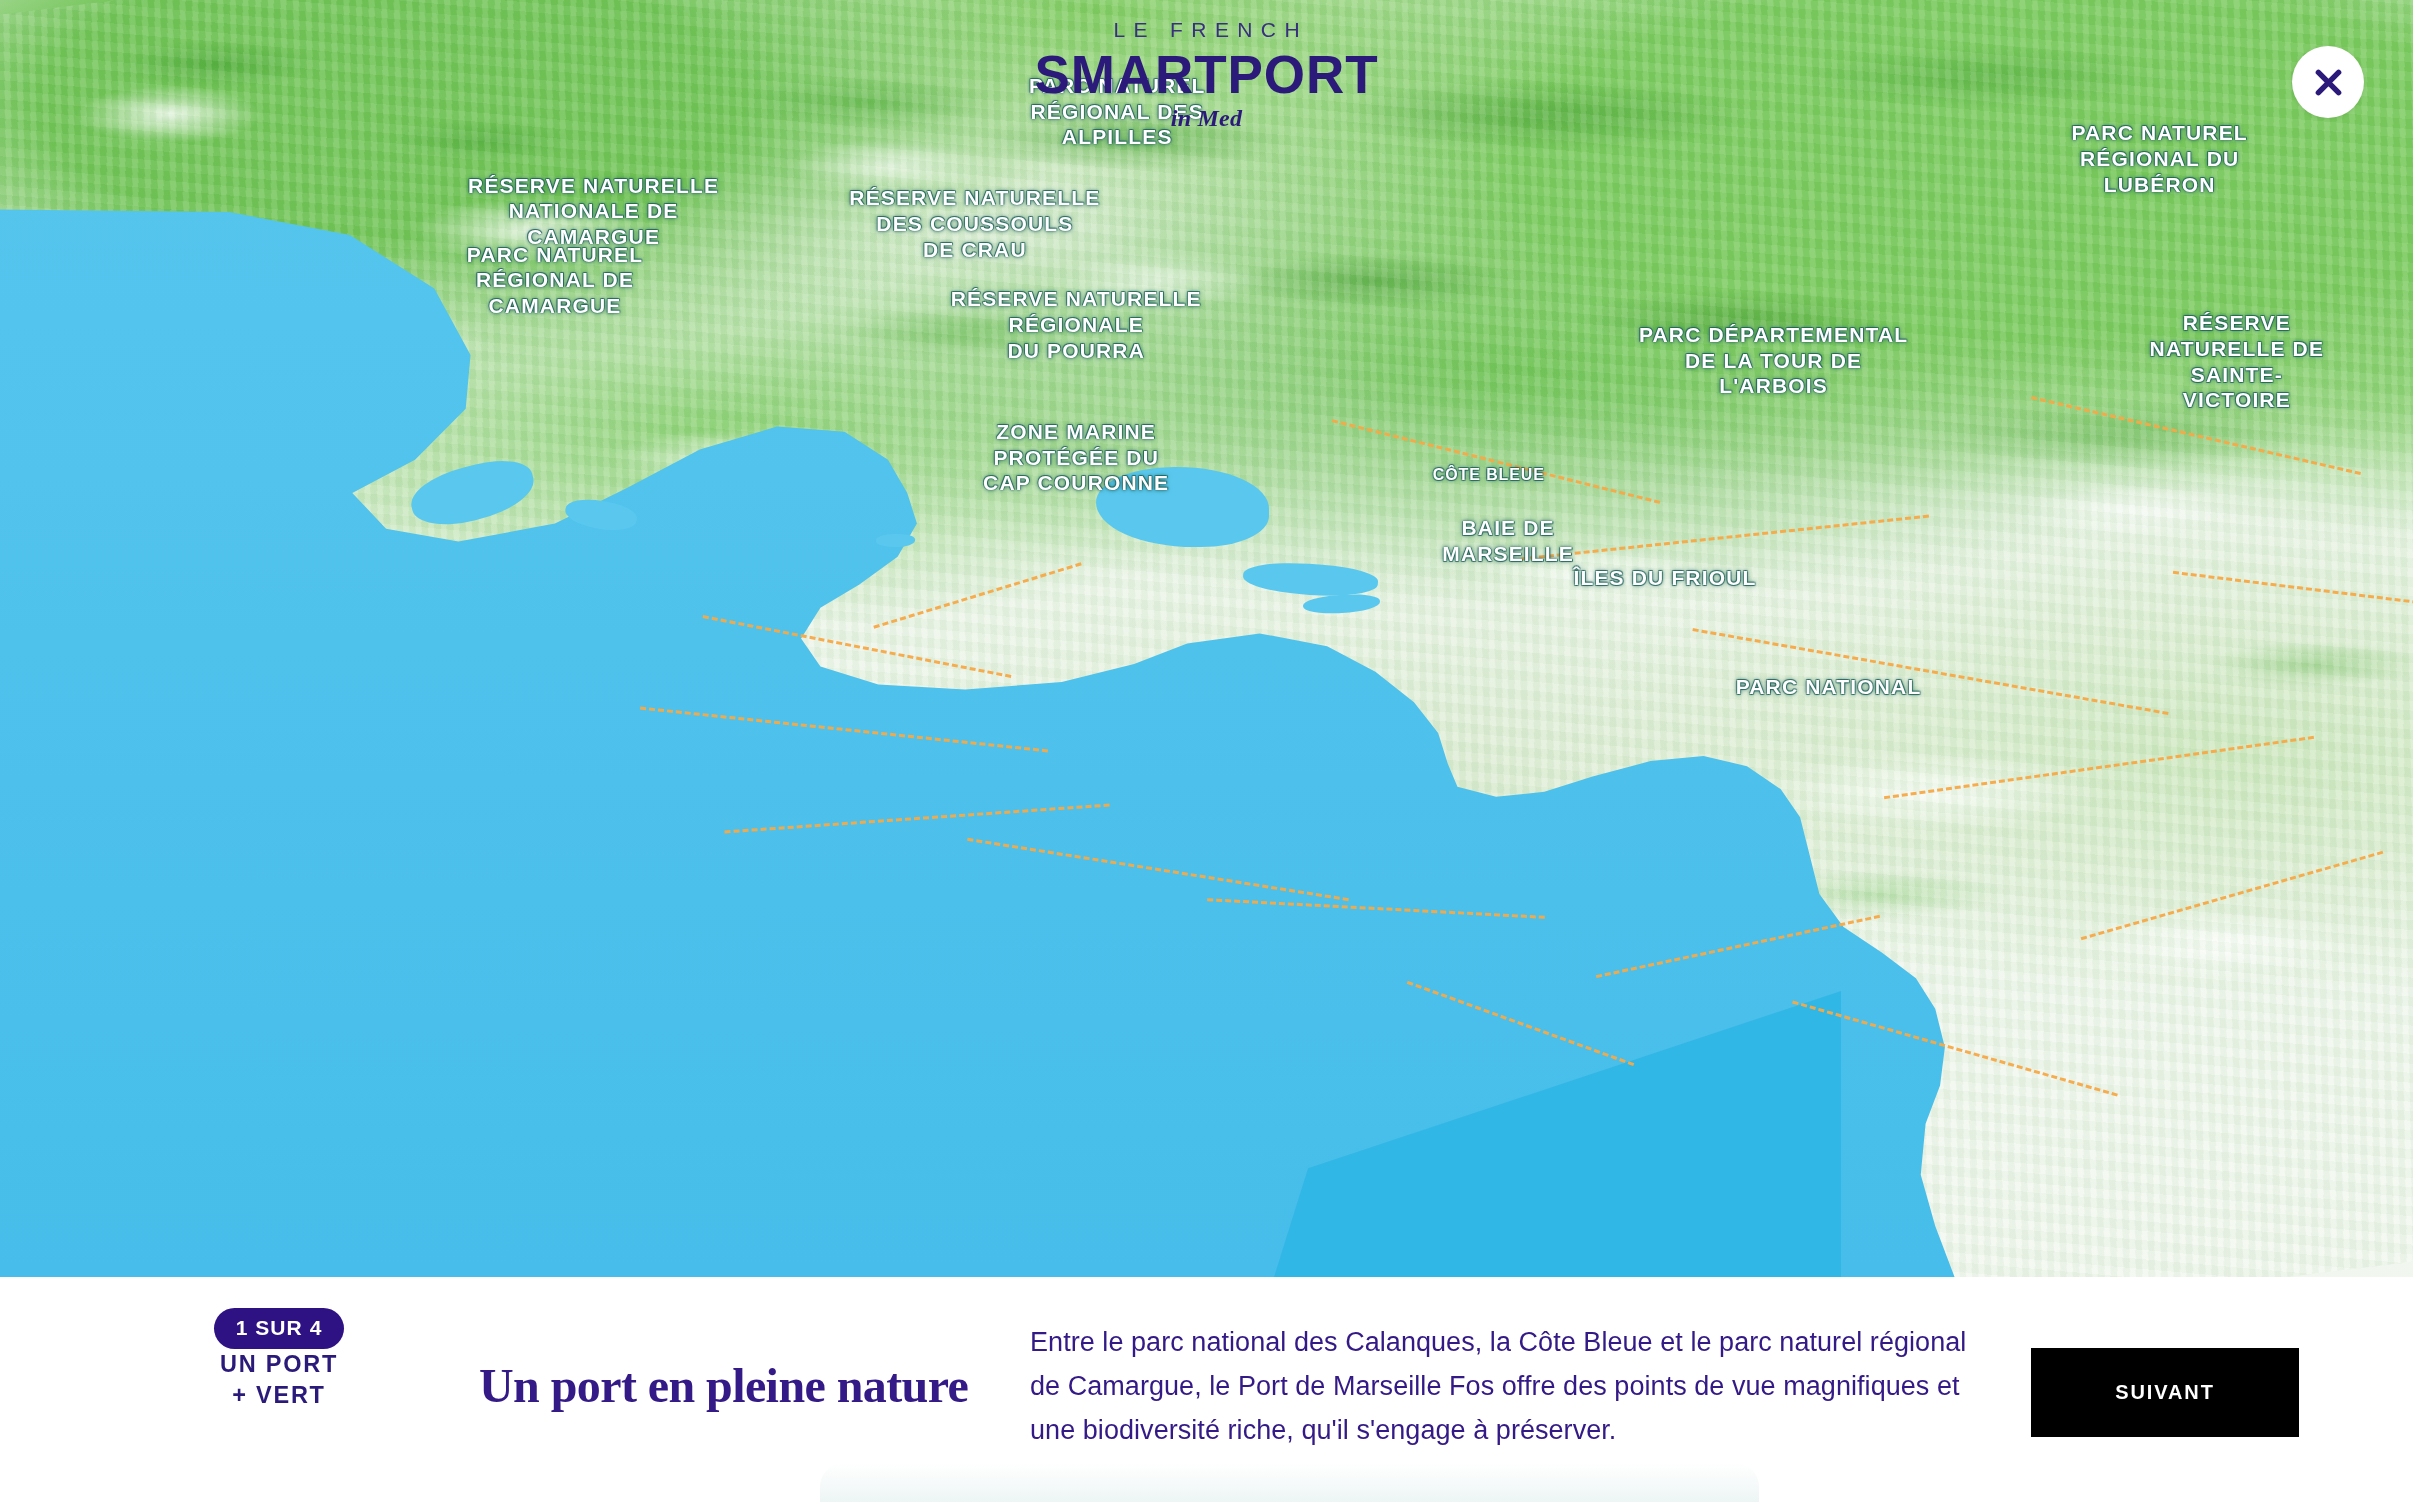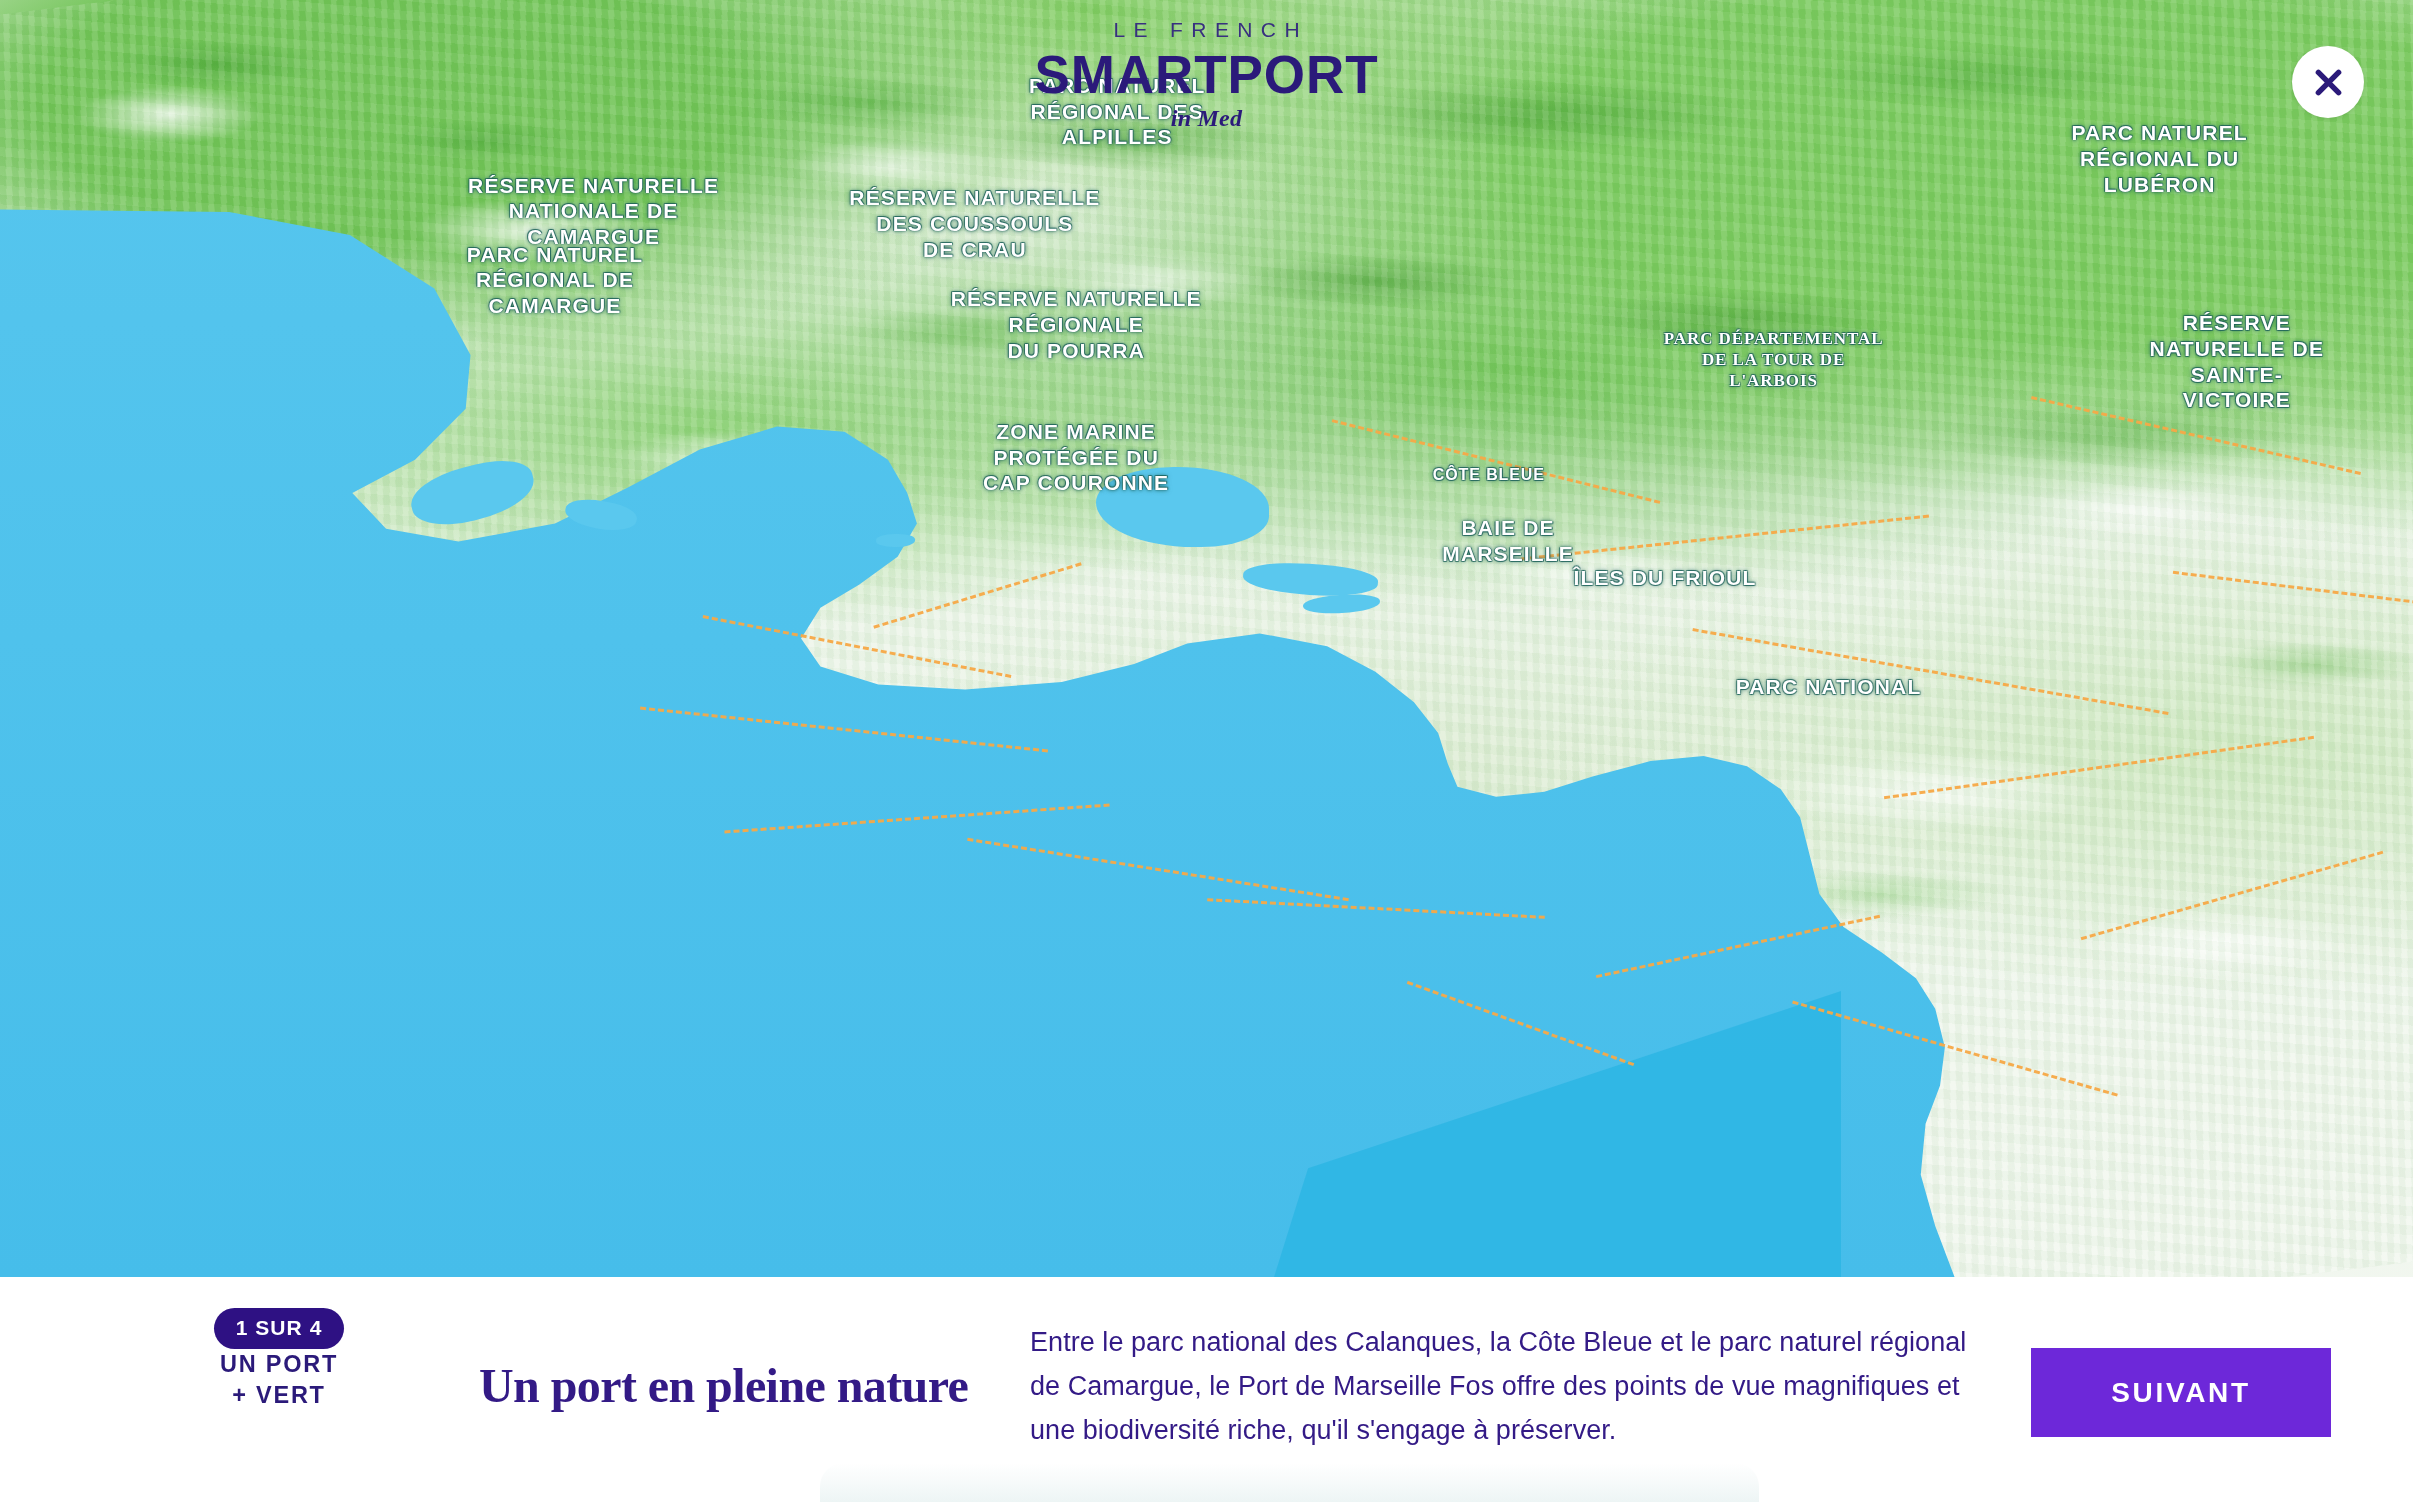--- a/index.html
+++ b/index.html
@@ -238,23 +238,23 @@
 
   .slide-body{
     position:absolute; left:1014px; top:0; width:964px; height:231px;
     display:flex; align-items:center;
     color:#331a86; font-size:27px; line-height:1.63;
     letter-spacing:.002em; font-weight:400;
   }
 
   .next-btn{
     position:absolute; left:2031px; top:1348px;
-    width:300px; height:89px;
-    background:#6d28d9; color:#ffffff; border:none; cursor:pointer;
-    font-size:28px; font-weight:700; letter-spacing:.095em;
+    width:268px; height:89px;
+    background:#000000; color:#ffffff; border:none; cursor:pointer;
+    font-size:20px; font-weight:700; letter-spacing:.095em;
     display:flex; align-items:center; justify-content:center;
   }
 
   .bottom-sheen{
     position:absolute; left:804px; bottom:0; width:939px; height:39px;
     background:linear-gradient(180deg, rgba(240,246,246,0) 0%, rgba(238,245,245,.55) 55%, rgba(234,243,243,.85) 100%);
     border-radius:23.5px 23.5px 0 0; pointer-events:none;
   }
 </style>
 </head>
@@ -324,21 +324,21 @@
 CAMARGUE</div>
         <div class="map-label" style="left: 40.4%; top: 17.5%; font-size: 21px;">RÉSERVE NATURELLE
 DES COUSSOULS
 DE CRAU</div>
         <div class="map-label" style="left: 23%; top: 21.9%; font-size: 21px;">PARC NATUREL
 RÉGIONAL DE
 CAMARGUE</div>
         <div class="map-label" style="left: 44.6%; top: 25.4%; font-size: 21px;">RÉSERVE NATURELLE
 RÉGIONALE
 DU POURRA</div>
-        <div class="map-label" style="left: 73.5%; top: 28.2%; font-size: 17px; font-family: Liberation Serif, serif;">PARC DÉPARTEMENTAL
+        <div class="map-label" style="left: 73.5%; top: 28.2%; font-size: 21px;">PARC DÉPARTEMENTAL
 DE LA TOUR DE
 L'ARBOIS</div>
         <div class="map-label" style="left: 92.7%; top: 28.3%; font-size: 21px;">RÉSERVE
 NATURELLE DE
 SAINTE-VICTOIRE</div>
         <div class="map-label" style="left: 44.6%; top: 35.8%; font-size: 21px;">ZONE MARINE
 PROTÉGÉE DU
 CAP COURONNE</div>
         <div class="map-label" style="left: 61.7%; top: 37.2%; font-size: 16px;">CÔTE BLEUE</div>
         <div class="map-label" style="left: 62.5%; top: 42.4%; font-size: 21px;">BAIE DE

